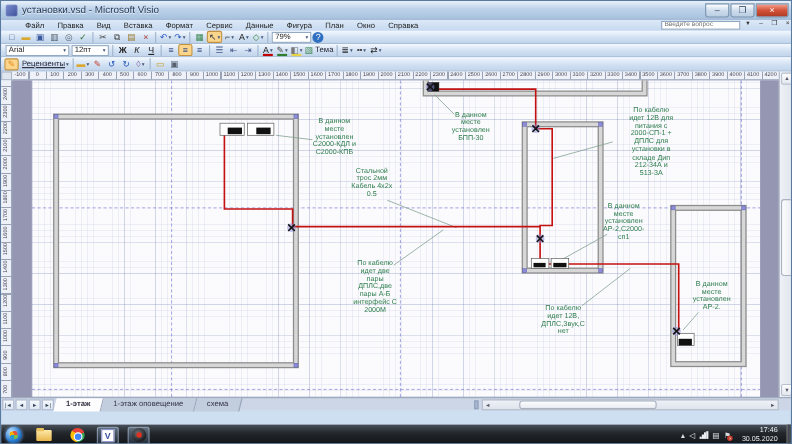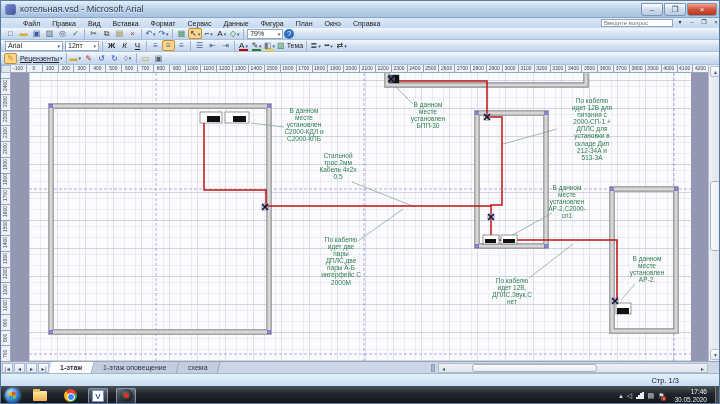--- a/index.html
+++ b/index.html
@@ -121,21 +121,21 @@
   #clock{text-align:right;line-height:8px;font-size:6.5px;margin:0 4px 0 6px;}
   #show-desktop{width:6px;height:19px;background:linear-gradient(90deg,#3a4149,#565e67);border-left:1px solid #777;}
 </style>
 </head>
 <body>
 
 <div id="app">
 
   <div id="titlebar">
     <div id="app-icon"></div>
-    <div id="title-text">котельная.vsd - Microsoft Arial</div>
+    <div id="title-text">установки.vsd - Microsoft Visio</div>
     <div id="win-buttons">
       <div class="wbtn">–</div>
       <div class="wbtn">❐</div>
       <div class="wbtn close">×</div>
     </div>
   </div>
 
   <div id="menubar">
     <div class="menus" style="display:flex;">
         <span class="menu-item">Файл</span>
@@ -531,23 +531,20 @@
       </div>
     <div id="hsplit"></div>
     <div id="hscroll">
       <div id="hs-left">◄</div>
       <div id="hthumb"></div>
       <div id="hs-right">►</div>
     </div>
 
   </div>
 
-  <div id="statusbar">
-    <div id="page-status">Стр. 1/3</div>
-  </div>
 
   <div id="taskbar">
     <div id="start-orb"></div>
     <div class="tb-app">
         <div id="folder-icon"></div>
       </div>
     <div class="tb-app">
         <div id="chrome-icon"></div>
       </div>
     <div class="tb-app boxed">

